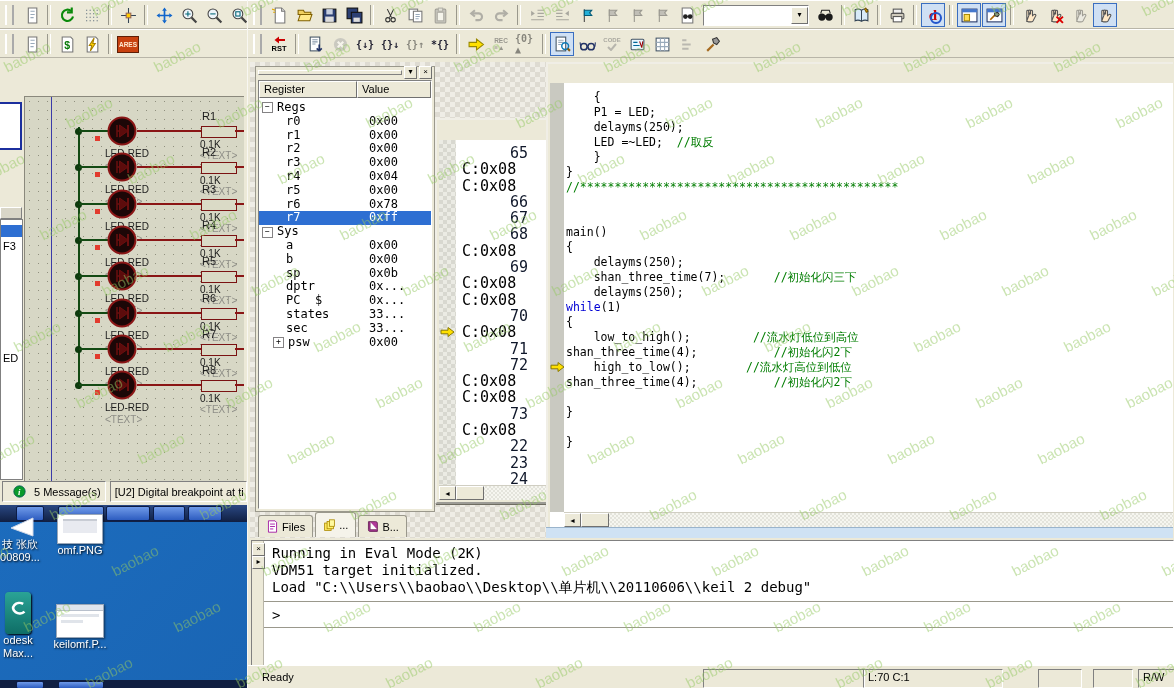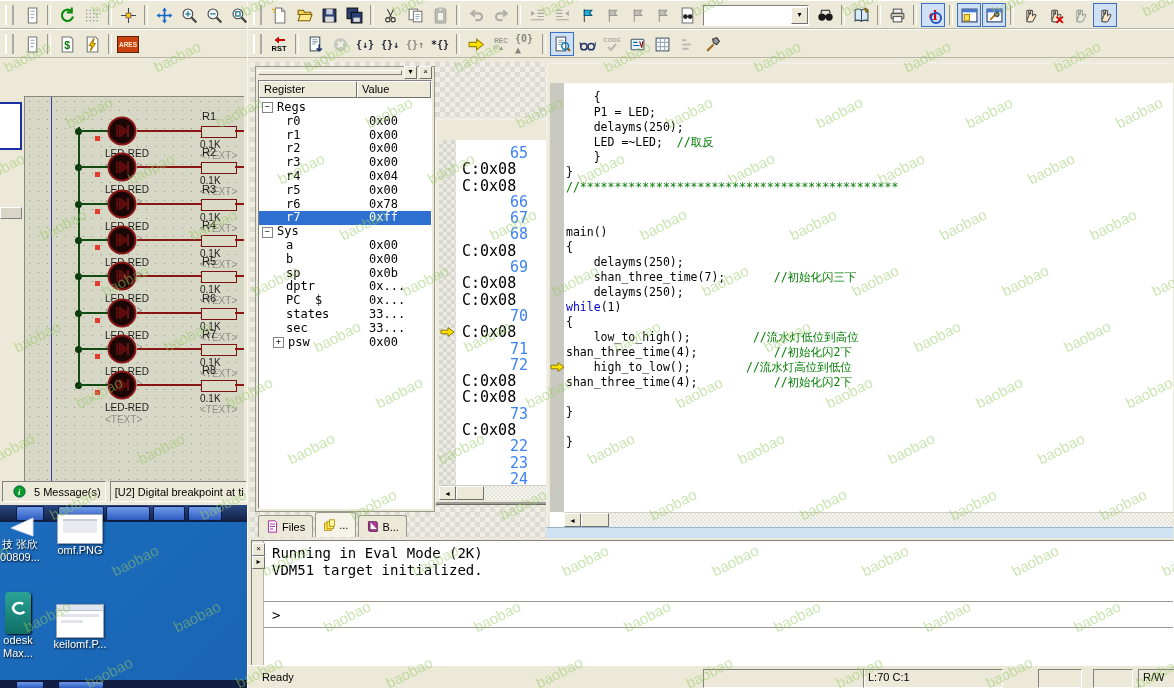--- a/index.html
+++ b/index.html
@@ -99,21 +99,21 @@
           background:linear-gradient(#f2f0e8,#cdc9bb);border-bottom:1px solid #aaa}
   .ctitle svg{width:13px;height:13px;flex:none}
   #editor .ctitle{background:linear-gradient(#e9eef5,#c8d2de)}
   #disasm{left:185px;top:56px;width:200px;height:382px}
   #dis-body{position:absolute;left:2px;right:2px;top:20px;bottom:2px;background:#fff;overflow:hidden}
   #dis-margin{position:absolute;left:0;top:0;bottom:14px;width:17px;
               background:conic-gradient(#dcdcd4 25%,#ececе6 0 50%,#dcdcd4 0 75%,#ececе6 0);
               background:conic-gradient(#d8d8d0 25%,#ebebe4 0 50%,#d8d8d0 0 75%,#ebebe4 0);background-size:8px 8px}
   #dis-rows{position:absolute;left:17px;top:5px;right:0;font:15px/16.3px "DejaVu Sans Mono",monospace}
   .drow{height:16.3px;position:relative}
-  .dnum{position:absolute;left:0;width:72px;text-align:right;color:#3b82f6}
+  .dnum{position:absolute;left:0;width:72px;text-align:right;color:#0f172a}
   .daddr{position:absolute;left:6px;color:#000}
   .curarrow{position:absolute;width:15px;height:10px;z-index:3}
   #editor{left:296px;top:0;width:627px;height:465px}
   #ed-body{position:absolute;left:2px;right:2px;top:19px;bottom:2px;background:#fff;overflow:hidden}
   #ed-margin{position:absolute;left:0;top:0;bottom:15px;width:14px;background-color:#c9c9c1;
              background-image:radial-gradient(#a2a29a .6px,transparent .7px);background-size:4px 4px}
   #ed-code{position:absolute;left:16px;top:7px;right:0;bottom:15px;font:11.5px/15px "DejaVu Sans Mono",monospace;white-space:pre;overflow:hidden}
   .eline{height:15px}
   .tk-c{color:#000}.tk-m{color:#007d00}.tk-k{color:#0000d4}
   .hscroll{position:absolute;left:0;bottom:0;height:14px;right:0;background:#f2f2ec;
@@ -278,20 +278,25 @@
         </svg>
       </span>
       <span class="vsep"></span>
       <span class="tbi" title="">
         <span class="ares">ARES</span>
       </span>
     </div>
   <div id="p-body">
     <div id="p-minimap"></div>
     <div id="p-selhdr"></div>
+    <div id="p-list">
+        <div class="selrow"></div>
+        <div class="pl1">F3</div>
+        <div class="pl2">ED</div>
+      </div>
     <div id="p-canvas">
         <div class="sheetline abs" style="left: 26px; top: 0px; height: 100%;"></div>
         <div class="bus" style="left: 53px; top: 30px; width: 2px; height: 262px;"></div>
         <div>
           <div class="junc" style="left: 50px; top: 31px;"></div>
           <div class="wireg" style="left: 54px; top: 33px; width: 29px;"></div>
           <div class="led" style="left: 82px; top: 19px;">
             <svg viewBox="0 0 30 30">
               <circle cx="15" cy="15" r="13.5" fill="#1c0707" stroke="#8a1616" stroke-width="2"></circle>
               <path d="M10 9v12M10 15h2.5" stroke="#6b0f0f" stroke-width="1.5"></path>
@@ -973,21 +978,21 @@
     </div>
     <div id="bluestrip"></div>
   </div>
 
   <div id="cmdwin">
     <div id="cmd-grip">
       <span class="mini" style="top:2px">×</span>
       <span class="mini" style="top:15px">▸</span>
     </div>
     <div id="cmd-main">
-      <div id="cmd-log"><div>Running in Eval Mode (2K)</div><div>VDM51 target initialized.</div></div>
+      <div id="cmd-log"><div>Running in Eval Mode (2K)</div><div>VDM51 target initialized.</div><div>Load "C:\\Users\\baobao\\Desktop\\单片机\\20110606\\keil 2 debug"</div></div>
       <div class="hdiv" style="top:60px"></div>
       <div id="cmd-prompt">&gt;</div>
       <div class="hdiv" style="top:86px"></div>
     </div>
   </div>
 
   <div id="k-status">
     <span class="txt">Ready</span>
     <span class="stbox" style="left:455px;width:152px"></span>
     <span class="stbox" style="left:615px;width:130px">L:70 C:1</span>

